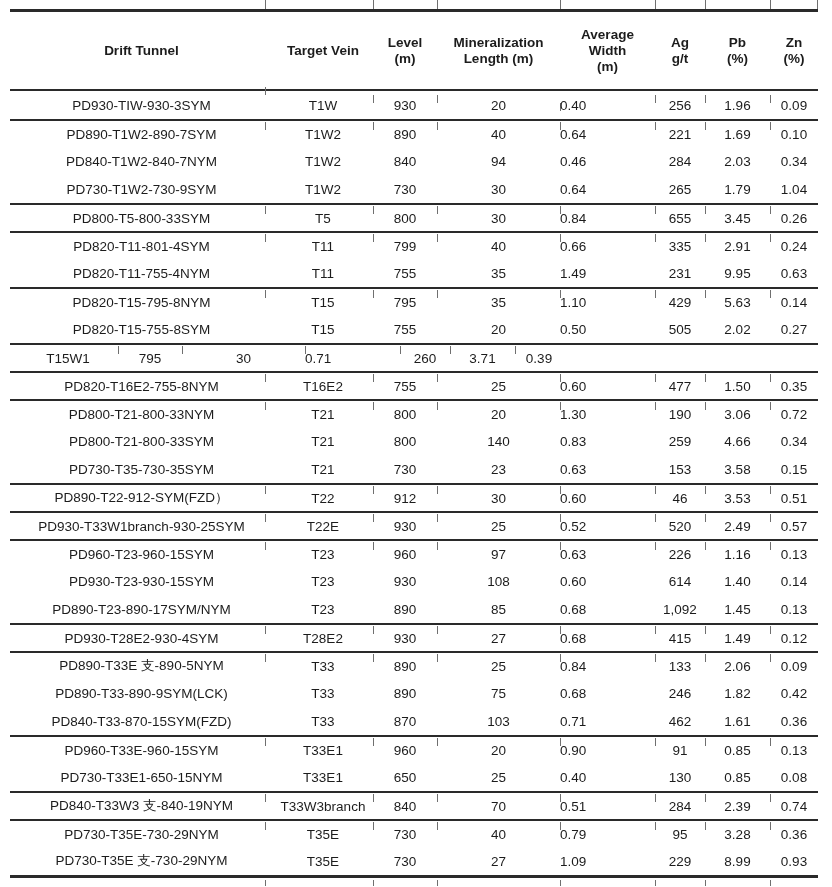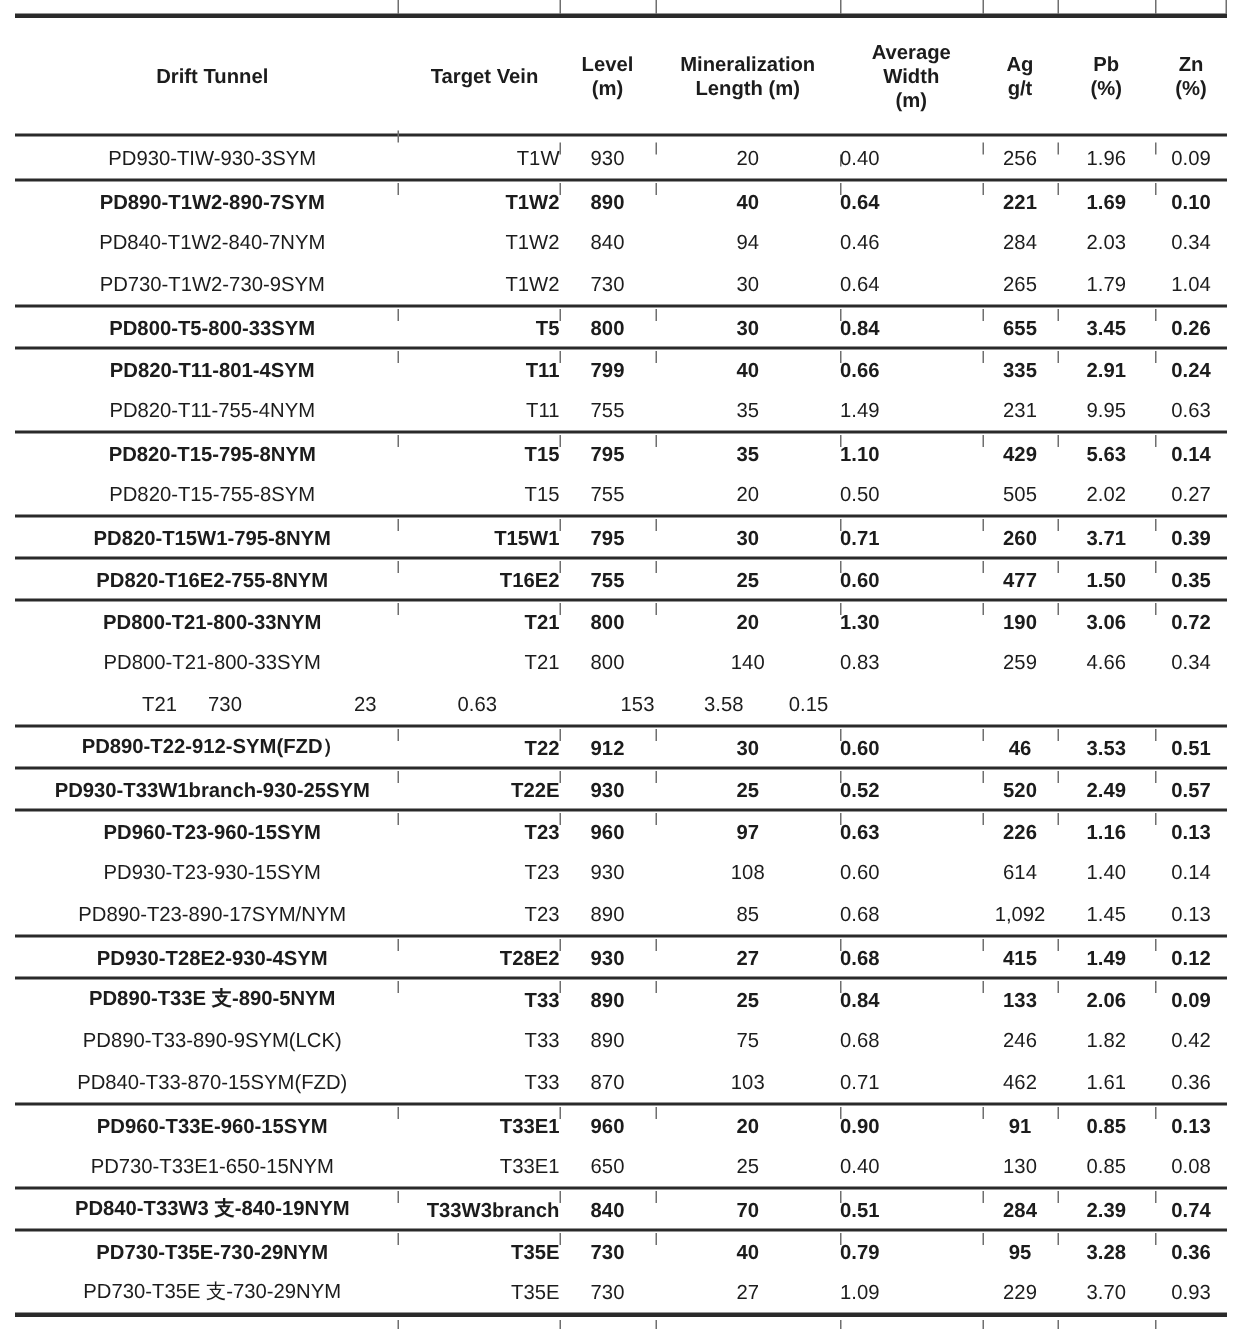--- a/index.html
+++ b/index.html
@@ -42,25 +42,25 @@
     line-height: 16px;
     font-size: 13.5px;
   }
 
   .row {
     display: flex;
     height: 28px;
     align-items: center;
     font-size: 13.5px;
   }
-  .row.group-start { border-top: 2px solid var(--rule); font-weight: bold; }
+  .row.group-start { border-top: 2px solid var(--rule); }
 
   .cell { position: relative; flex: 0 0 auto; }
   .c0 { width: 255px; text-align: center; padding-left: 8px; }
-  .c1 { width: 108px; text-align: right; padding-left: 8px; }
+  .c1 { width: 108px; text-align: center; padding-left: 8px; }
   .c2 { width: 64px;  text-align: center; }
   .c3 { width: 123px; text-align: center; }
   .c4 { width: 95px;  text-align: left; }
   .c5 { width: 50px;  text-align: center; }
   .c6 { width: 65px;  text-align: center; }
   .c7 { width: 48px;  text-align: center; }
 
   
   .hrow .cell + .cell::after {
     content: "";
@@ -208,21 +208,20 @@
           <div class="cell c0">PD820-T15-755-8SYM</div>
           <div class="cell c1">T15</div>
           <div class="cell c2">755</div>
           <div class="cell c3">20</div>
           <div class="cell c4">0.50</div>
           <div class="cell c5">505</div>
           <div class="cell c6">2.02</div>
           <div class="cell c7">0.27</div>
         </div>
         <div class="row group-start">
-          <div class="cell c0">PD820-T15W1-795-8NYM</div>
           <div class="cell c1">T15W1</div>
           <div class="cell c2">795</div>
           <div class="cell c3">30</div>
           <div class="cell c4">0.71</div>
           <div class="cell c5">260</div>
           <div class="cell c6">3.71</div>
           <div class="cell c7">0.39</div>
         </div>
         <div class="row group-start">
           <div class="cell c0">PD820-T16E2-755-8NYM</div>
@@ -248,20 +247,21 @@
           <div class="cell c0">PD800-T21-800-33SYM</div>
           <div class="cell c1">T21</div>
           <div class="cell c2">800</div>
           <div class="cell c3">140</div>
           <div class="cell c4">0.83</div>
           <div class="cell c5">259</div>
           <div class="cell c6">4.66</div>
           <div class="cell c7">0.34</div>
         </div>
         <div class="row">
+          <div class="cell c0">PD730-T35-730-35SYM</div>
           <div class="cell c1">T21</div>
           <div class="cell c2">730</div>
           <div class="cell c3">23</div>
           <div class="cell c4">0.63</div>
           <div class="cell c5">153</div>
           <div class="cell c6">3.58</div>
           <div class="cell c7">0.15</div>
         </div>
         <div class="row group-start">
           <div class="cell c0">PD890-T22-912-SYM(FZD）</div>
@@ -393,21 +393,21 @@
           <div class="cell c6">3.28</div>
           <div class="cell c7">0.36</div>
         </div>
         <div class="row">
           <div class="cell c0">PD730-T35E 支-730-29NYM</div>
           <div class="cell c1">T35E</div>
           <div class="cell c2">730</div>
           <div class="cell c3">27</div>
           <div class="cell c4">1.09</div>
           <div class="cell c5">229</div>
-          <div class="cell c6">3.70</div>
+          <div class="cell c6">8.99</div>
           <div class="cell c7">0.93</div>
         </div>
       </div>
   </div>
 
   <div>
     <div class="tick bottom" style="left:265px"></div>
     <div class="tick bottom" style="left:373px"></div>
     <div class="tick bottom" style="left:437px"></div>
     <div class="tick bottom" style="left:560px"></div>

